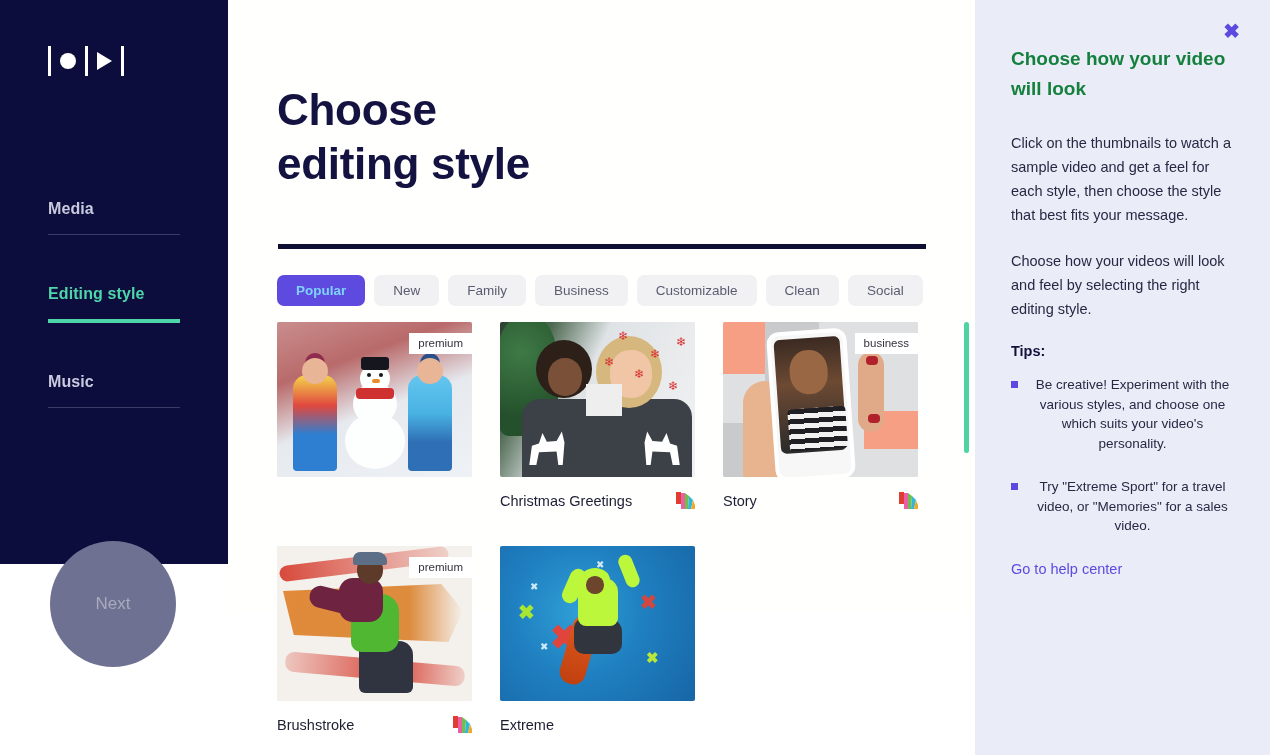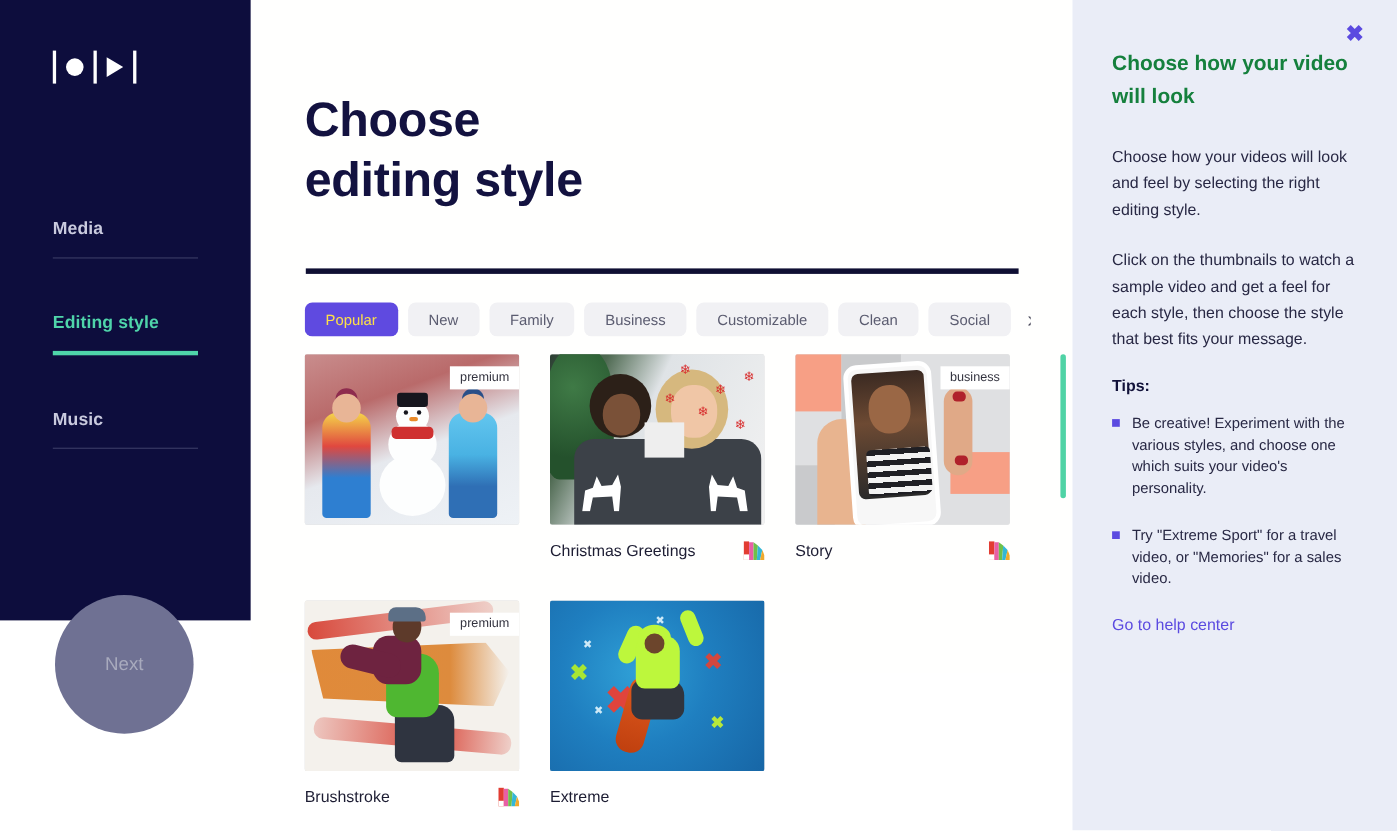--- a/index.html
+++ b/index.html
@@ -78,21 +78,21 @@
     display: flex; align-items: center; gap: 9px;
     overflow: hidden;
   }
   .tab {
     height: 31px; border-radius: 7px;
     background: #f1f1f4; color: #5b5c70;
     font-size: 13.5px; display: flex; align-items: center;
     padding: 0 19px; white-space: nowrap; border: none;
     font-family: "Liberation Sans", sans-serif; cursor: pointer;
   }
-  .tab.active { background: #5f4ae0; color: #fde047; font-weight: normal; }
+  .tab.active { background: #5f4ae0; color: #7dd3fc; font-weight: bold; }
   .tab-next {
     background: transparent; border: none; cursor: pointer;
     color: #4a4a5c; font-size: 21px; line-height: 1;
     padding: 0 4px; margin-left: 2px;
     display: flex; align-items: center;
     font-family: "Liberation Sans", sans-serif;
   }
 
   .grid {
     position: absolute; left: 0px; top: 322px;
@@ -228,21 +228,21 @@
     font-size: 19px; line-height: 30px; font-weight: bold;
     color: #15803d; margin-bottom: 27px;
   }
   .help-para {
     font-size: 14.5px; line-height: 24px; color: #282844;
     margin-bottom: 22px;
   }
   .tips-label {
     font-size: 14.5px; font-weight: bold; color: #12123a; margin-bottom: 16px;
   }
-  .tips { list-style: none; margin-bottom: 4px; }
+  .tips { list-style: none; margin-bottom: 4px; text-align: center; }
   .tip {
     position: relative; padding-left: 18px; margin-bottom: 24px;
     font-size: 13.5px; line-height: 19.5px; color: #282844;
   }
   .tip .sq {
     position: absolute; left: 0; top: 6px;
     width: 7px; height: 7px; background: #5b4ae0;
   }
   .help-link {
     font-size: 14.5px; color: #5b4ae0; text-decoration: none; display: inline-block;
@@ -463,22 +463,22 @@
     </div>
 
     <div class="scrollbar-track">
       <div class="scrollbar-thumb"></div>
     </div>
   </main>
 
   <aside class="help">
     <button class="close-btn">✖</button>
     <h2 class="help-title">Choose how your video will look</h2>
+    <p class="help-para">Click on the thumbnails to watch a sample video and get a feel for each style, then choose the style that best fits your message.</p>
     <p class="help-para">Choose how your videos will look and feel by selecting the right editing style.</p>
-    <p class="help-para">Click on the thumbnails to watch a sample video and get a feel for each style, then choose the style that best fits your message.</p>
     <div class="tips-label">Tips:</div>
     <ul class="tips">
       <li class="tip">
         <span class="sq"></span>
         <span>Be creative! Experiment with the various styles, and choose one which suits your video's personality.</span>
       </li>
       <li class="tip">
         <span class="sq"></span>
         <span>Try "Extreme Sport" for a travel video, or "Memories" for a sales video.</span>
       </li>

